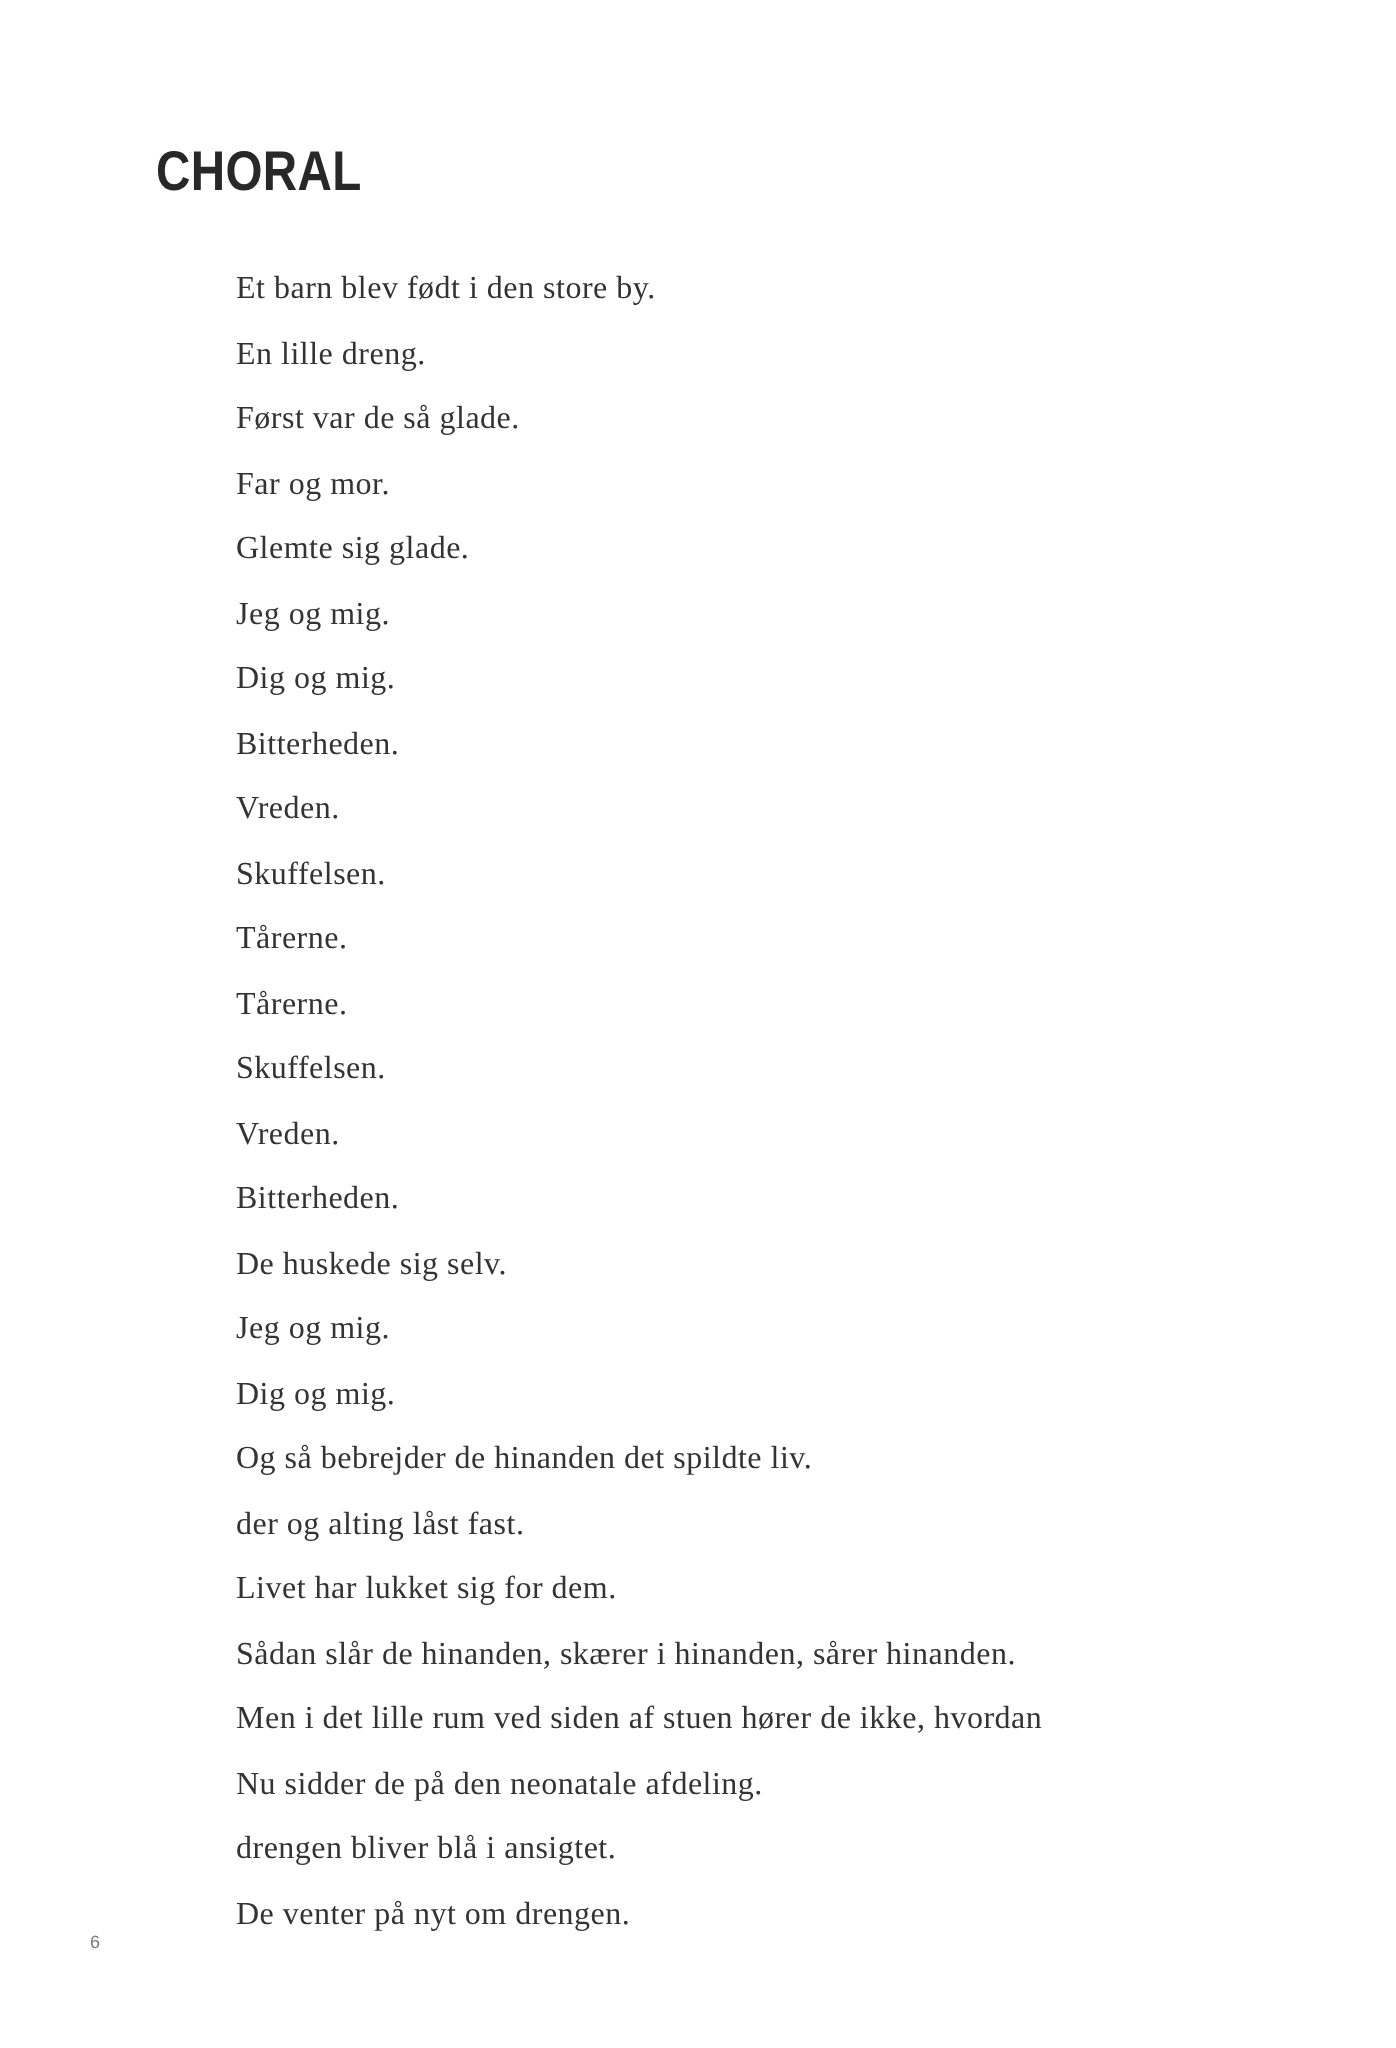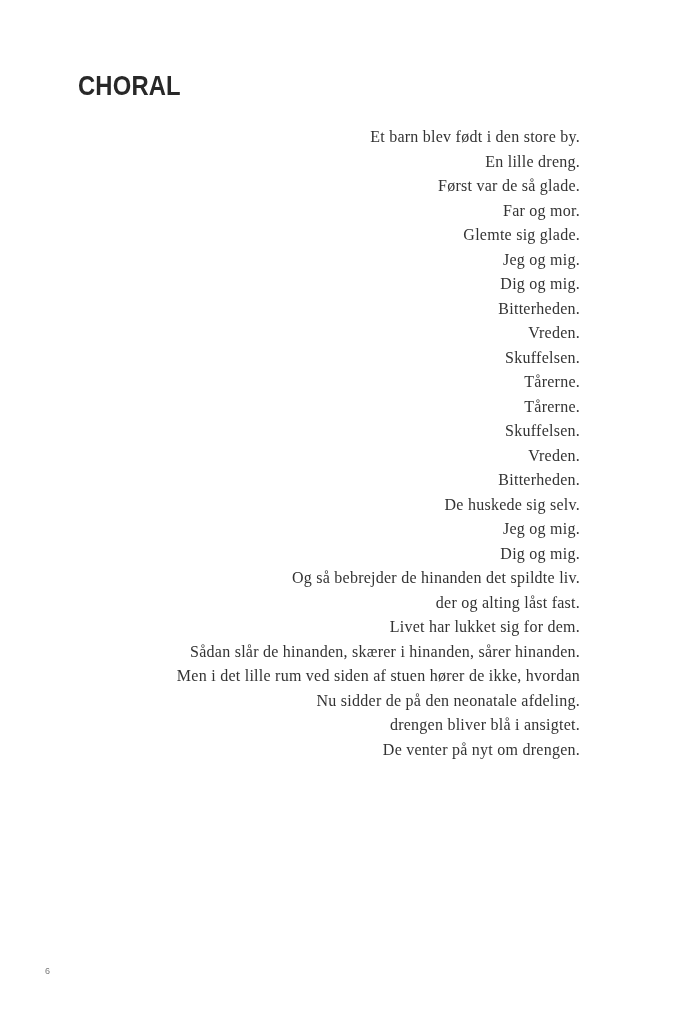--- a/index.html
+++ b/index.html
@@ -7,21 +7,20 @@
     padding: 0;
     background: #ffffff;
   }
   .page {
     position: relative;
     width: 698px;
     height: 1024px;
     background: #ffffff;
     overflow: hidden;
     font-family: "Liberation Serif", "DejaVu Serif", serif;
-    text-align: right;
   }
   .page-title {
     position: absolute;
     left: 78px;
     top: 70px;
     margin: 0;
     font-family: "Liberation Sans", "DejaVu Sans", sans-serif;
     font-weight: 700;
     font-size: 28px;
     line-height: 32px;
@@ -30,21 +29,21 @@
     transform: scaleX(0.85);
     transform-origin: left top;
   }
   .poem {
     position: absolute;
     left: 110px;
     top: 125px;
     width: 470px;
   }
   .poem p {
-    margin: 0;
+    margin: 8px;
     font-size: 16px;
     line-height: 24.5px;
     letter-spacing: 0.25px;
     color: #333333;
   }
   .page-number {
     position: absolute;
     left: 45px;
     top: 966px;
     font-family: "Liberation Sans", "DejaVu Sans", sans-serif;

